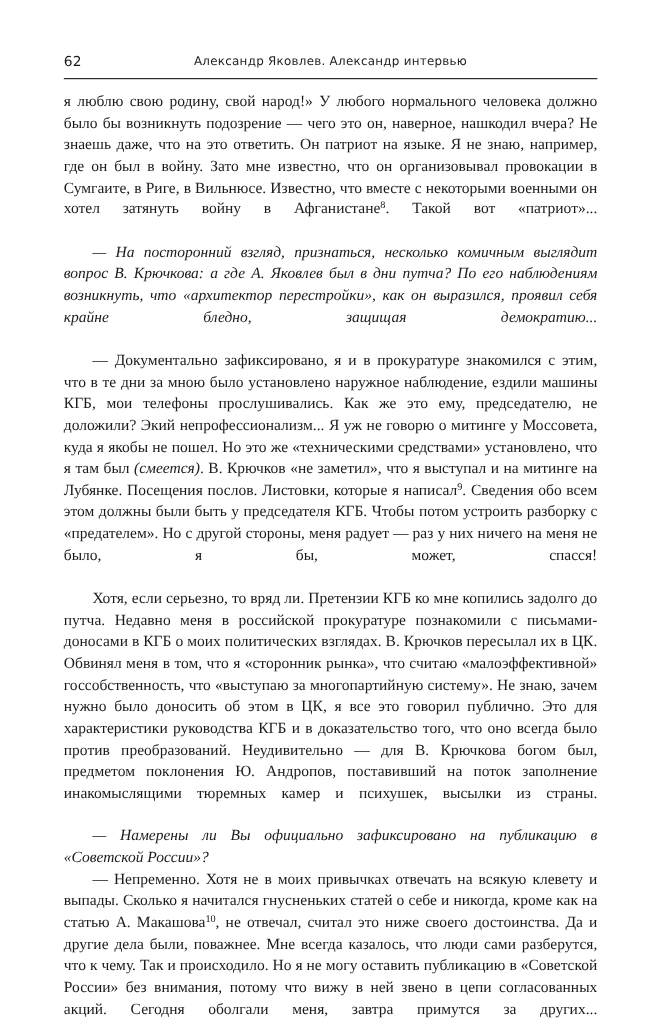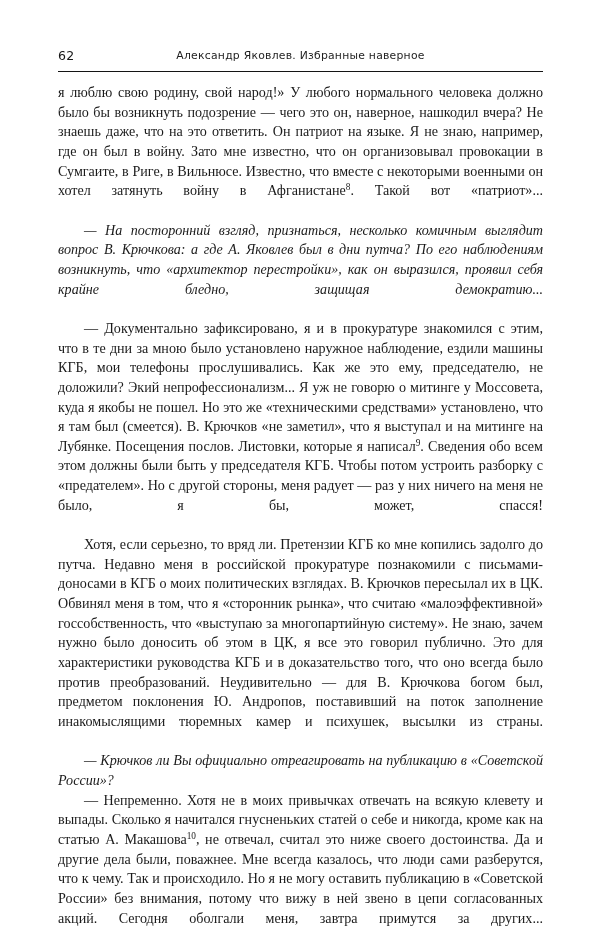--- a/index.html
+++ b/index.html
@@ -77,52 +77,53 @@
   }
   p.q {
     font-style: italic;
   }
   sup {
     font-size: 9.3px;
     line-height: 0;
     vertical-align: 0.52em;
   }
   .sp {
+    font-style: italic;
   }
   
   p:after {
     content: "";
     display: inline-block;
     width: 100%;
   }
   p.nostretch:after {
     display: none;
   }
 </style>
 </head>
 <body>
 
 <div class="page">
   <div class="content">
 
     <div class="running-head">
       <span class="folio">62</span>
-      <span class="head-title">Александр Яковлев. Избранные наверное</span>
+      <span class="head-title">Александр Яковлев. Александр интервью</span>
     </div>
     <div class="rule"></div>
 
     <div class="body-text">
 
       <p class="noindent"><span>я люблю свою родину, свой народ!» У любого нормального человека должно было бы возникнуть подозрение — чего это он, наверное, нашкодил вчера? Не знаешь даже, что на это ответить. Он патриот на языке. Я не знаю, например, где он был в войну. Зато мне известно, что он организовывал провокации в Сумгаите, в Риге, в Вильнюсе. Известно, что вместе с некоторыми военными он хотел затянуть войну в Афганистане</span><sup>8</sup><span>. Такой вот «патриот»...</span></p>
 
       <p class="q">— На посторонний взгляд, признаться, несколько комичным выглядит вопрос В. Крючкова: а где А. Яковлев был в дни путча? По его наблюдениям возникнуть, что «архитектор перестройки», как он выразился, проявил себя крайне бледно, защищая демократию...</p>
 
       <p><span>— Документально зафиксировано, я и в прокуратуре знакомился с этим, что в те дни за мною было установлено наружное наблюдение, ездили машины КГБ, мои телефоны прослушивались. Как же это ему, председателю, не доложили? Экий непрофессионализм... Я уж не говорю о митинге у Моссовета, куда я якобы не пошел. Но это же «техническими средствами» установлено, что я там был </span><span class="sp">(смеется)</span><span>. В. Крючков «не заметил», что я выступал и на митинге на Лубянке. Посещения послов. Листовки, которые я написал</span><sup>9</sup><span>. Сведения обо всем этом должны были быть у председателя КГБ. Чтобы потом устроить разборку с «предателем». Но с другой стороны, меня радует — раз у них ничего на меня не было, я бы, может, спасся!</span></p>
 
       <p>Хотя, если серьезно, то вряд ли. Претензии КГБ ко мне копились задолго до путча. Недавно меня в российской прокуратуре познакомили с письмами-доносами в КГБ о моих политических взглядах. В. Крючков пересылал их в ЦК. Обвинял меня в том, что я «сторонник рынка», что считаю «малоэффективной» госсобственность, что «выступаю за многопартийную систему». Не знаю, зачем нужно было доносить об этом в ЦК, я все это говорил публично. Это для характеристики руководства КГБ и в доказательство того, что оно всегда было против преобразований. Неудивительно — для В. Крючкова богом был, предметом поклонения Ю. Андропов, поставивший на поток заполнение инакомыслящими тюремных камер и психушек, высылки из страны.</p>
 
-      <p class="q nostretch">— Крючков ли Вы официально отреагировать на публикацию в «Советской России»?</p>
+      <p class="q nostretch">— Намерены ли Вы официально зафиксировано на публикацию в «Советской России»?</p>
 
       <p><span>— Непременно. Хотя не в моих привычках отвечать на всякую клевету и выпады. Сколько я начитался гнусненьких статей о себе и никогда, кроме как на статью А. Макашова</span><sup>10</sup><span>, не отвечал, считал это ниже своего достоинства. Да и другие дела были, поважнее. Мне всегда казалось, что люди сами разберутся, что к чему. Так и происходило. Но я не могу оставить публикацию в «Советской России» без внимания, потому что вижу в ней звено в цепи согласованных акций. Сегодня оболгали меня, завтра примутся за других...</span></p>
 
     </div>
   </div>
 </div>
 
 </body></html>

